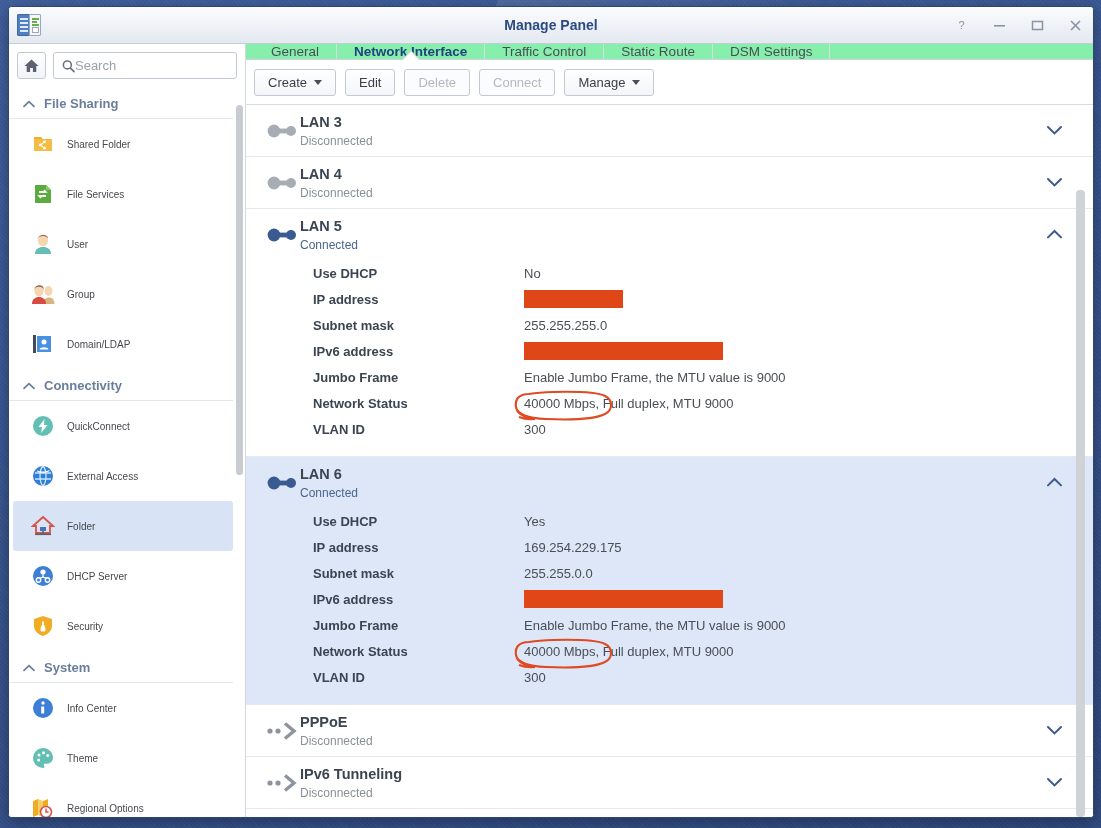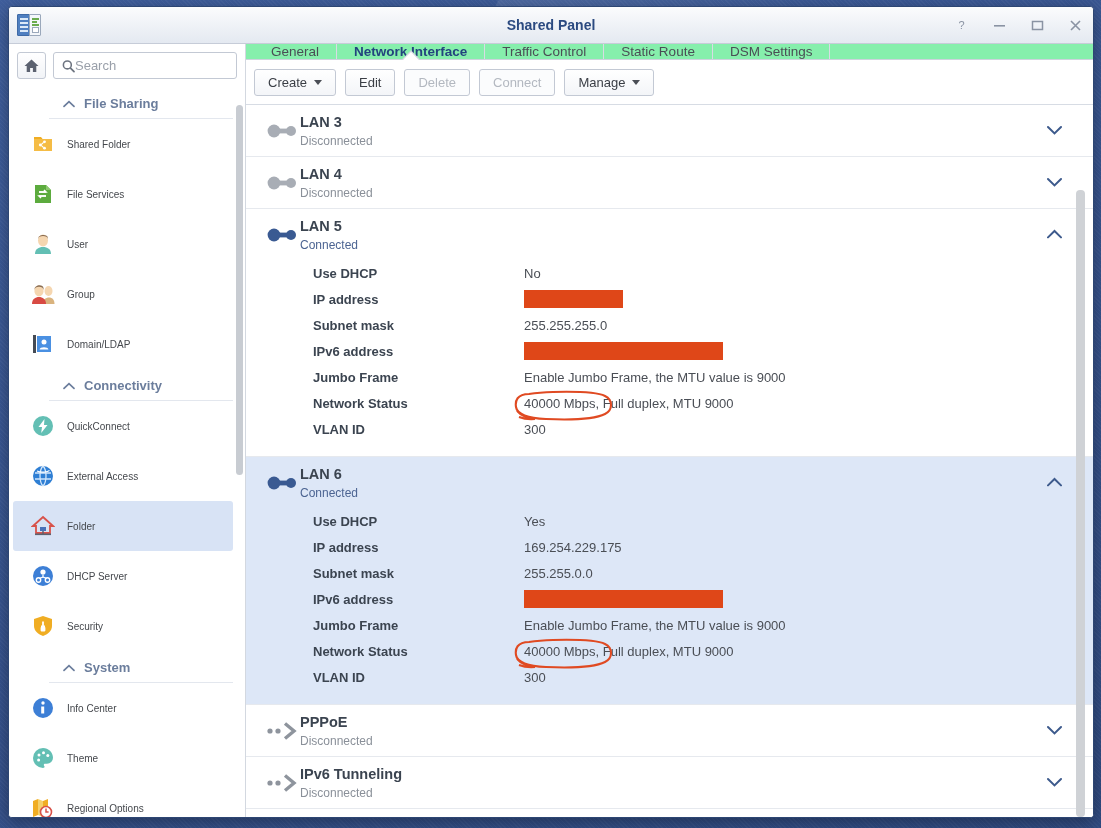--- a/index.html
+++ b/index.html
@@ -131,21 +131,20 @@
     position: relative;
     padding-right: 8px;
   }
   .sb-group {
     display: flex; align-items: center; gap: 9px;
     padding: 9px 0 7px 14px;
     font-size: 13px; font-weight: bold; color: #6b7d9c;
     border-bottom: 1px solid #e3e7ee;
     margin-right: 4px;
     cursor: pointer;
-    margin-left: 40px;
   }
   .sb-item {
     display: flex; align-items: center; gap: 12px;
     height: 50px;
     padding-left: 18px;
     font-size: 10px; color: #45484d;
     cursor: pointer;
     border-radius: 3px;
     margin: 0 4px 0 4px;
   }
@@ -296,21 +295,21 @@
           <i style="top:11px"></i>
           <i style="top:15px"></i>
       </div>
       <div class="panel-right">
         <i style="top:3px"></i>
           <i style="top:6px;width:5px"></i>
           <i style="top:9px"></i>
         <u></u>
       </div>
     </div>
-    <div class="win-title">Shared Panel</div>
+    <div class="win-title">Manage Panel</div>
     <div class="win-controls">
       <div class="wbtn">
         <svg width="13" height="13" viewBox="0 0 13 13">
             <text x="6.5" y="10" font-size="11" fill="#8a93a3" text-anchor="middle" font-family="Liberation Sans, sans-serif">?</text>
           </svg>
       </div>
       <div class="wbtn">
         <svg width="13" height="13" viewBox="0 0 13 13">
             <rect x="1" y="6" width="11" height="1.6" fill="#8a93a3"></rect>
           </svg>

